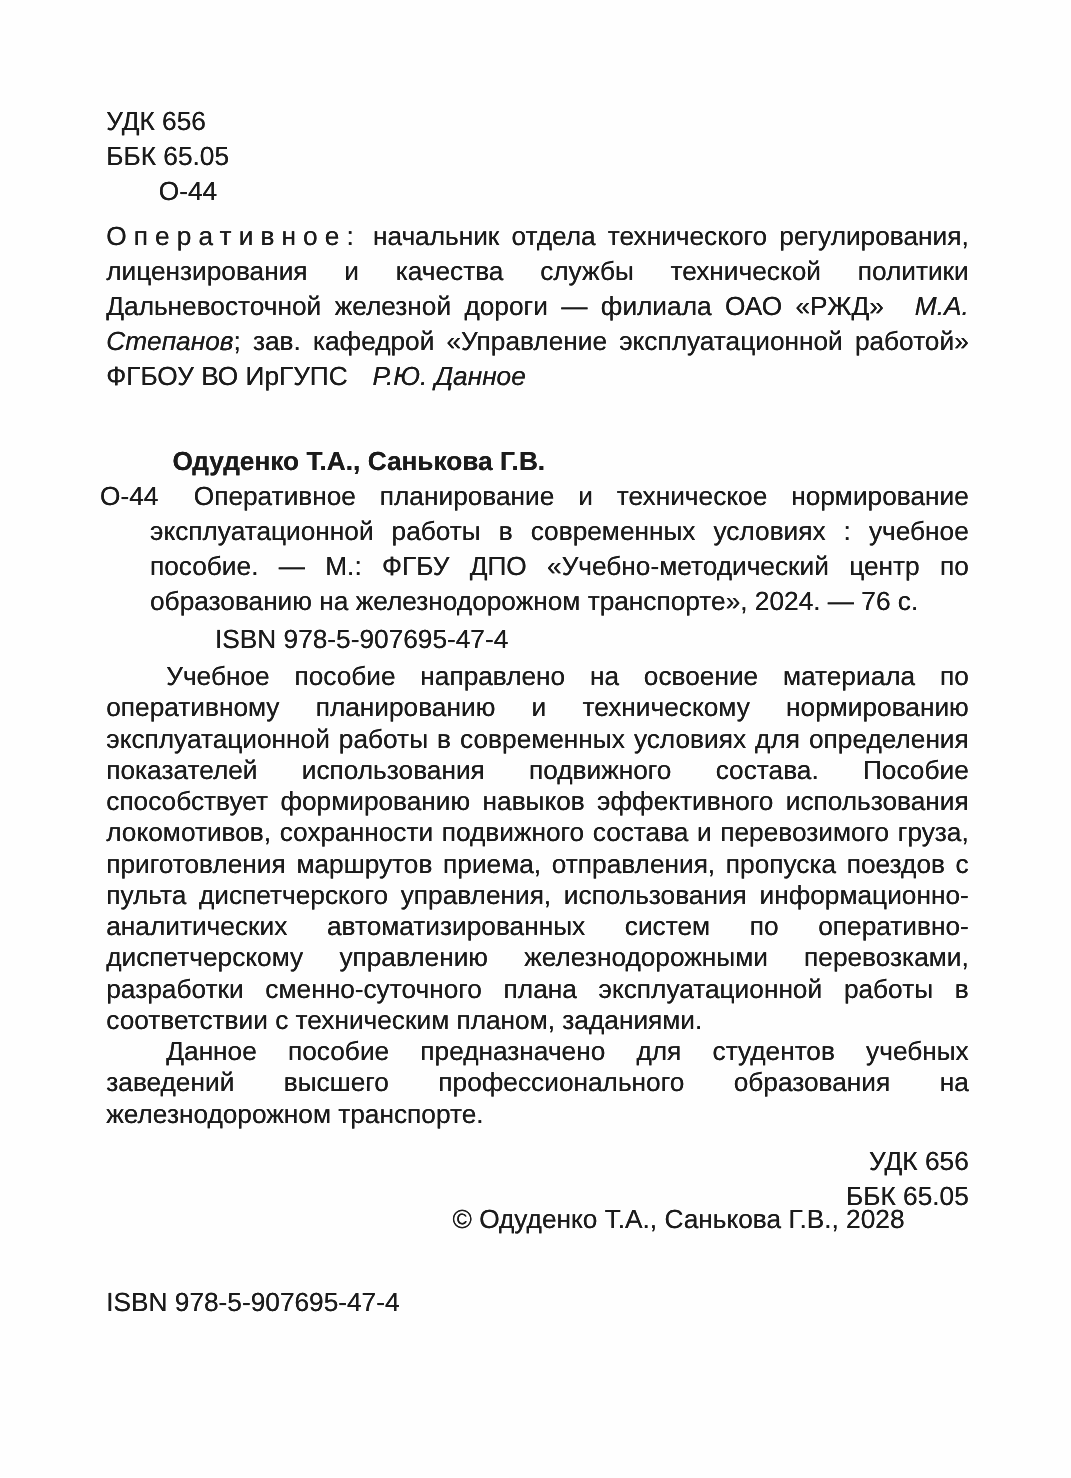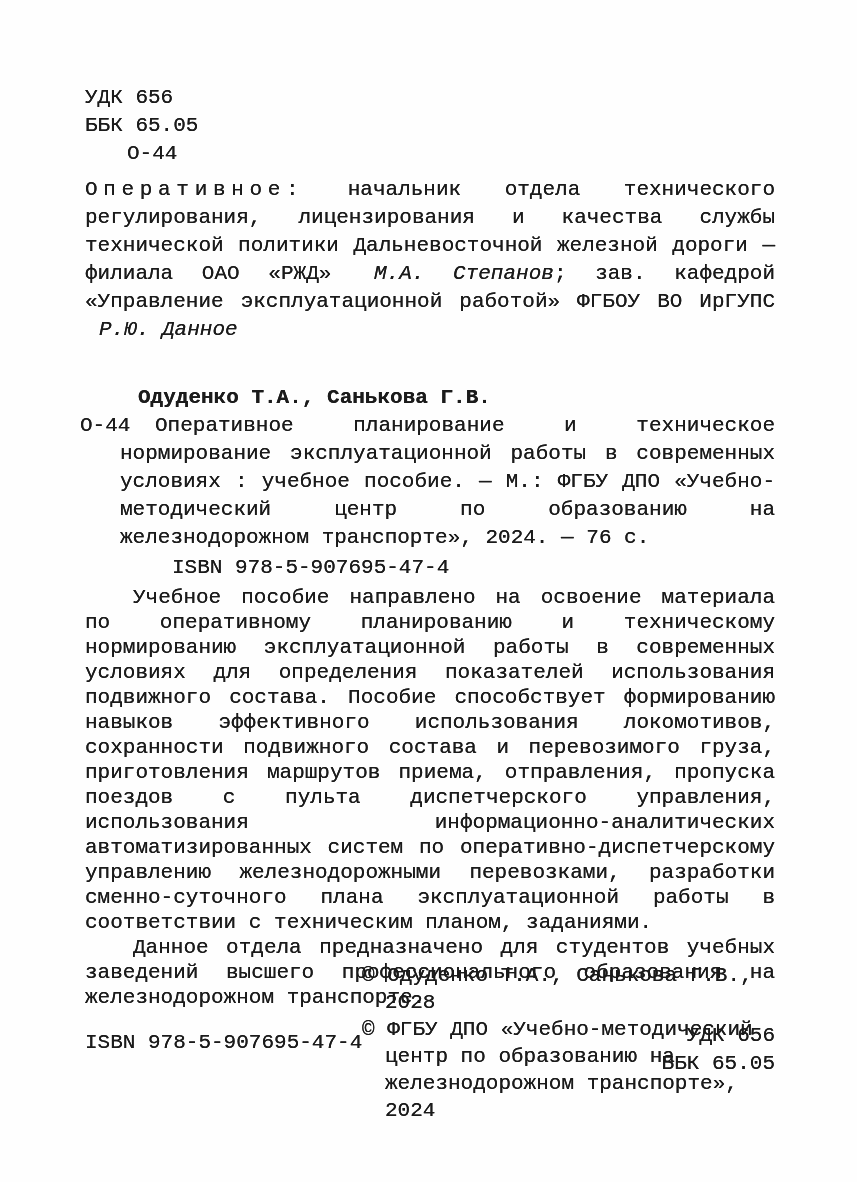--- a/index.html
+++ b/index.html
@@ -2,21 +2,21 @@
 <html lang="ru"><head>
 <meta charset="utf-8">
 <style>
   * { margin: 0; padding: 0; box-sizing: border-box; }
   html, body { background: #ffffff; }
   .page {
     position: relative;
     width: 857px;
     height: 1182px;
     background: #fefefe;
-    font-family: Liberation Mono, monospace;
+    font-family: Liberation Sans, sans-serif;
     font-size: 21px;
     line-height: 28px;
     color: #1b1b1b;
     overflow: hidden;
     text-shadow: 0 0 0.3px currentColor;
   }
   .content {
     position: absolute;
     left: 85px;
     right: 82px;
@@ -100,29 +100,28 @@
       <p class="authors">Одуденко Т.А., Санькова Г.В.</p>
       <div class="catalog-body">
         <span class="sign">О-44</span>
         <p class="desc">Оперативное планирование и техническое нормирование эксплуатационной работы в современных условиях : учебное пособие. — М.: ФГБУ ДПО «Учебно-методический центр по образованию на железнодорожном транспорте», 2024. — 76 с.</p>
       </div>
       <p class="isbn-first">ISBN 978-5-907695-47-4</p>
     </div>
 
     <div class="annotation">
       <p>Учебное пособие направлено на освоение материала по оперативному планированию и техническому нормированию эксплуатационной работы в современных условиях для определения показателей использования подвижного состава. Пособие способствует формированию навыков эффективного использования локомотивов, сохранности подвижного состава и перевозимого груза, приготовления маршрутов приема, отправления, пропуска поездов с пульта диспетчерского управления, использования информационно-аналитических автоматизированных систем по оперативно-диспетчерскому управлению железнодорожными перевозками, разработки сменно-суточного плана эксплуатационной работы в соответствии с техническим планом, заданиями.</p>
-      <p>Данное отдела предназначено для студентов учебных заведений высшего профессионального образования на железнодорожном транспорте.</p>
+      <p>Данное пособие предназначено для студентов учебных заведений высшего профессионального образования на железнодорожном транспорте.</p>
     </div>
 
     <div class="codes-bottom">
       <div>УДК 656</div>
       <div>ББК 65.05</div>
     </div>
 
   </div>
 
   <div class="copyright">
     <p class="c-line"><span>©</span> <span>Одуденко Т.А., Санькова Г.В., 2028</span></p>
-    <p class="c-line"><span>©</span> <span>ФГБУ ДПО «Учебно-методический центр по образованию на железнодорожном транспорте», 2024</span></p>
   </div>
 
   <div class="isbn-bottom">ISBN 978-5-907695-47-4</div>
 </div>
 
 </body></html>

